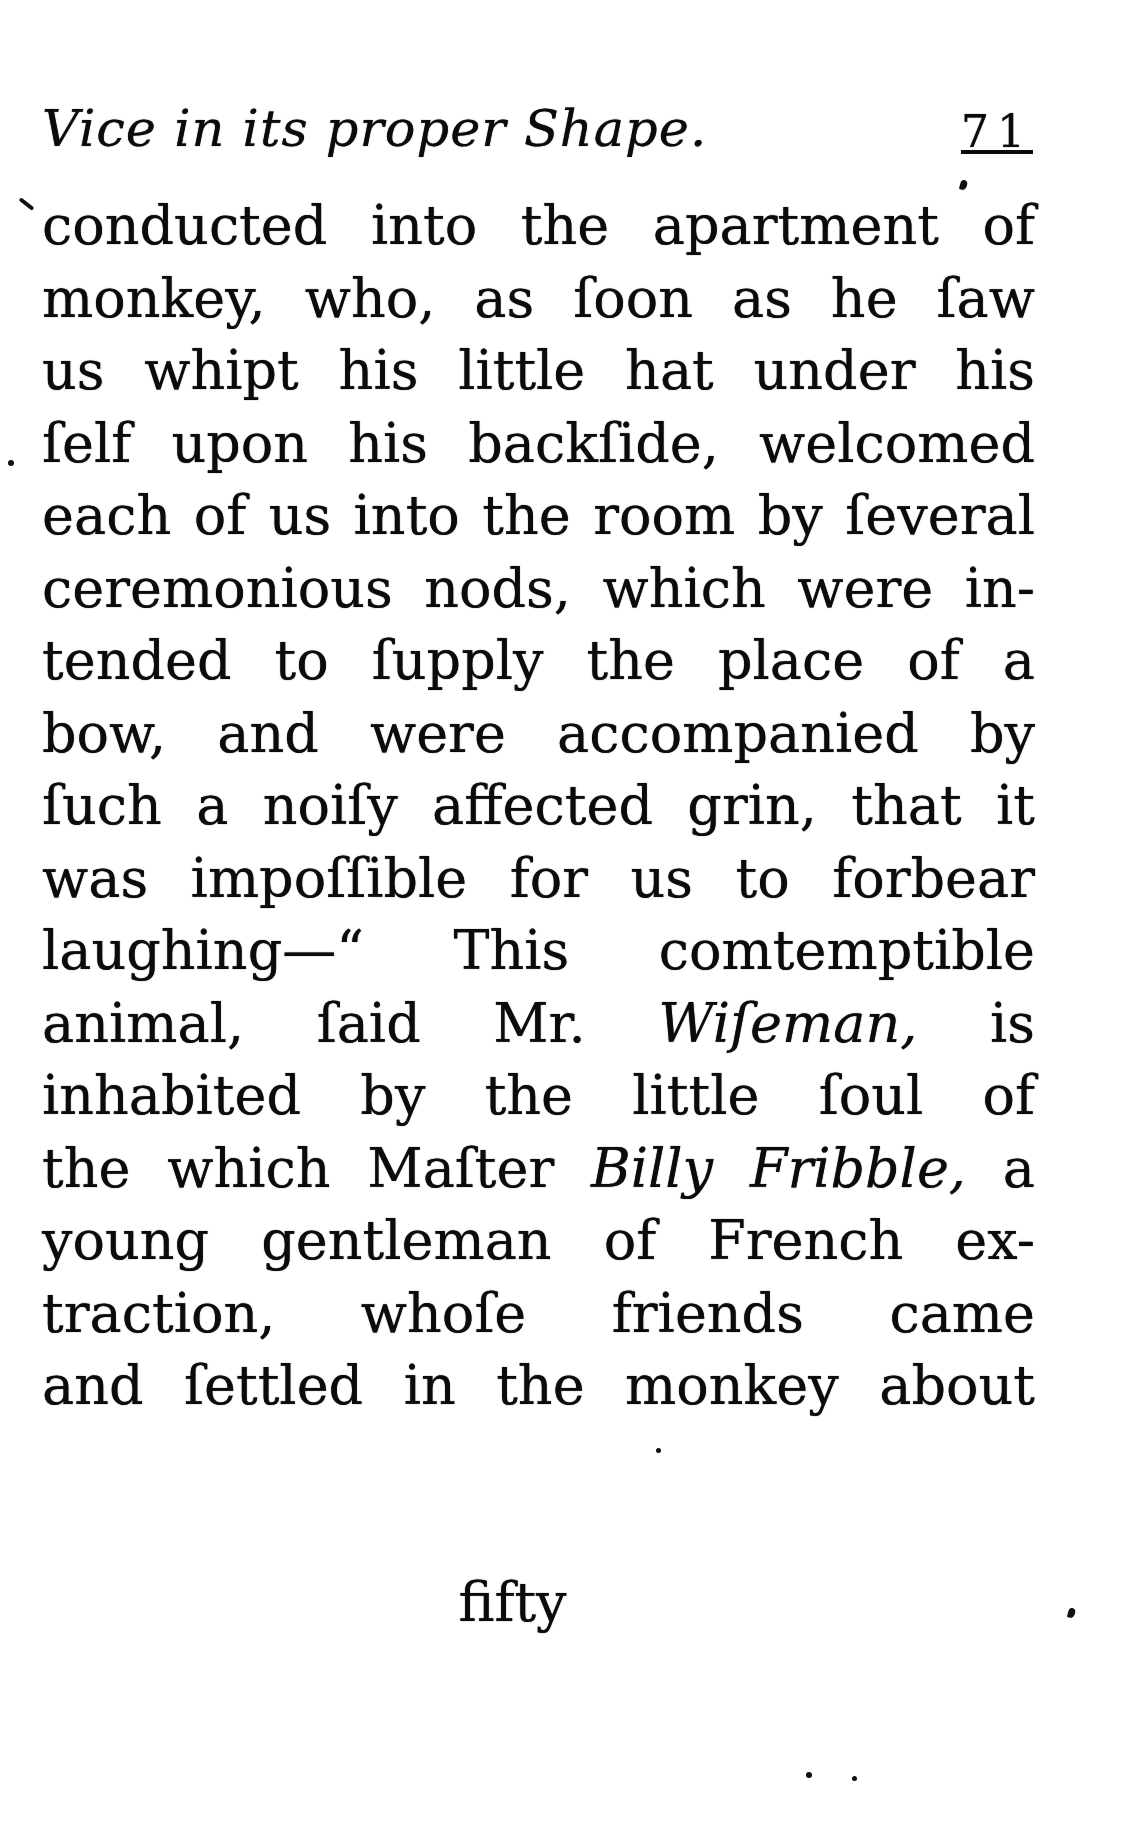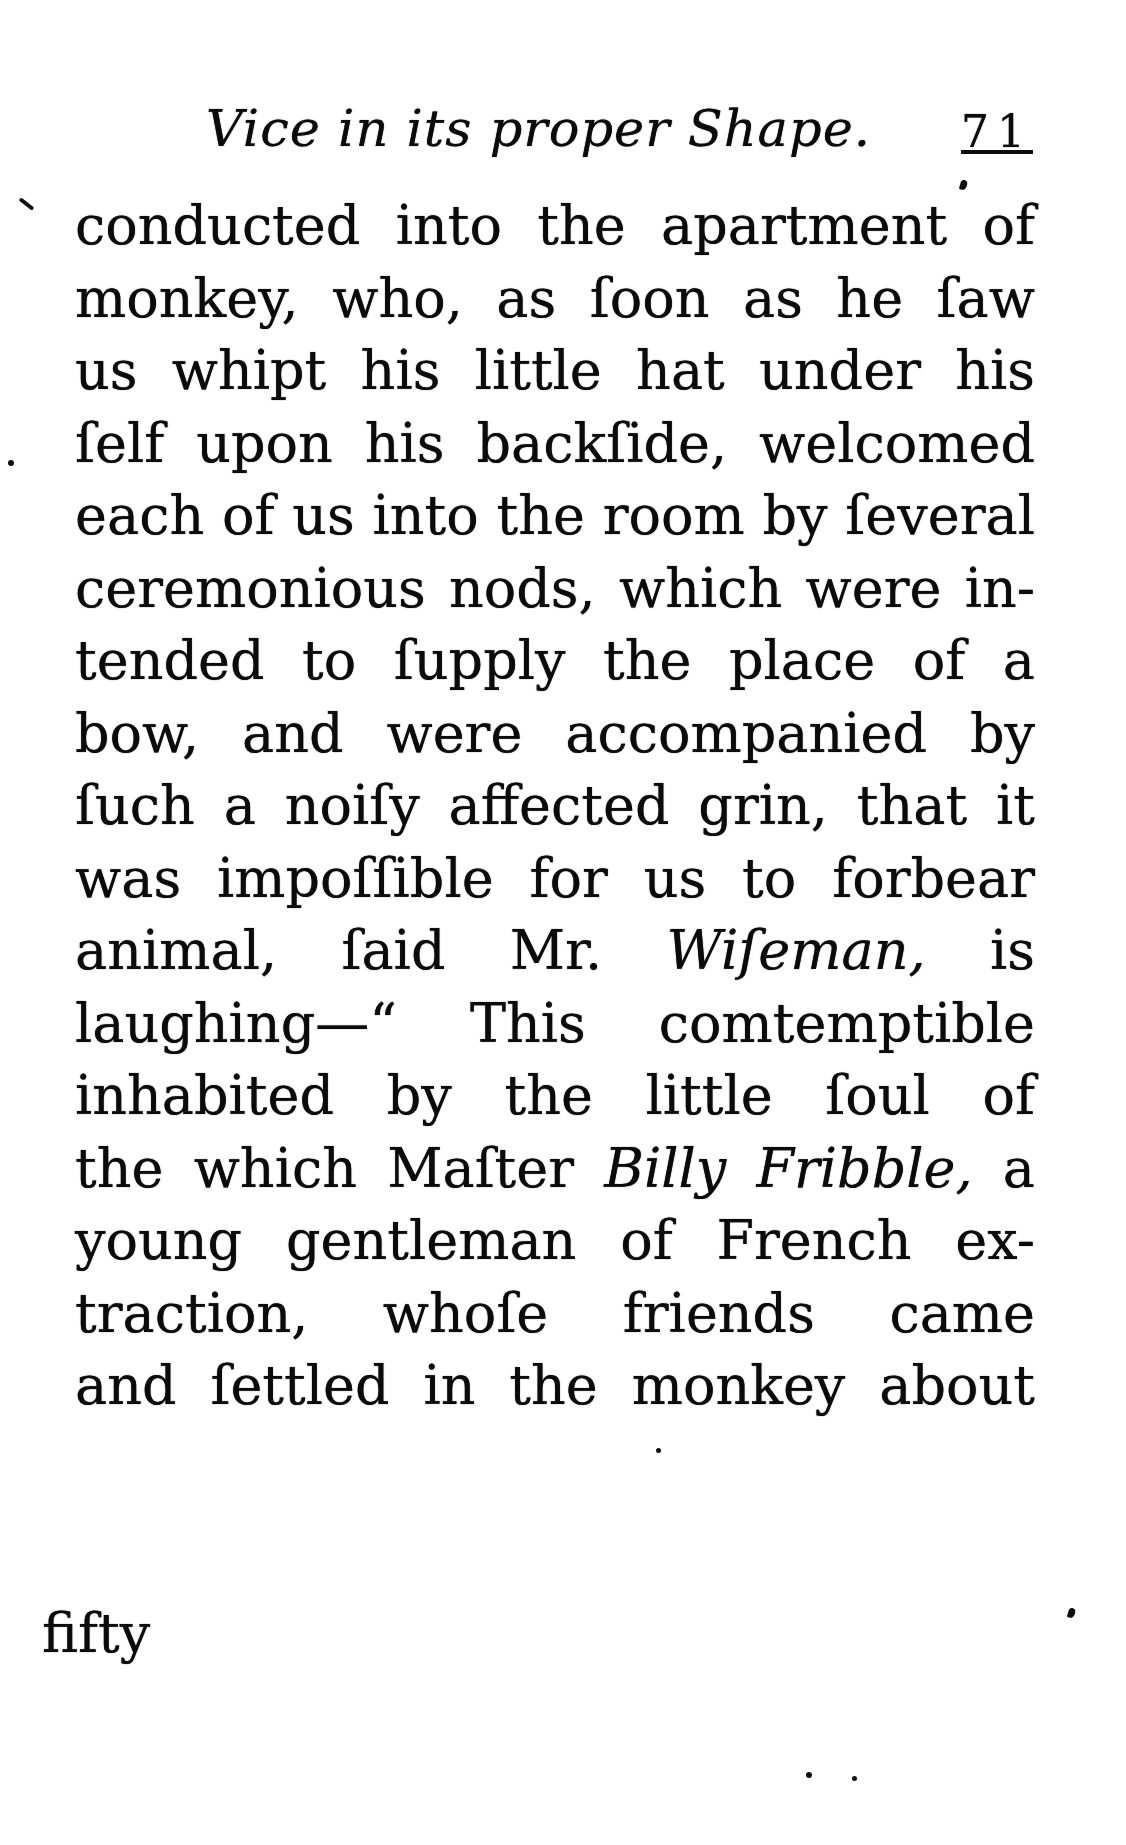--- a/index.html
+++ b/index.html
@@ -20,21 +20,20 @@
   
   .running-head {
     position: absolute;
     top: 92px;
     left: 42px;
     width: 993px;
     height: 78px;
   }
   .head-title {
     display: block;
-    text-align: center;
     font-style: italic;
     font-size: 51px;
     line-height: 74px;
     letter-spacing: 1px;
     white-space: nowrap;
   }
   .page-num {
     position: absolute;
     right: 2px;
     top: 12px;
@@ -52,37 +51,35 @@
     font-size: 54px;
   }
   .body-text .line {
     height: 72.5px;
     line-height: 72.5px;
     text-align: justify;
     text-align-last: justify;
     text-justify: inter-word;
     white-space: nowrap;
     overflow: visible;
-    margin-left: 33px;
   }
   .body-text .line em {
     font-style: italic;
   }
   .catchword-line {
     position: absolute;
     top: 1567px;
     left: 42px;
     width: 993px;
     height: 72.5px;
     line-height: 72.5px;
     font-size: 54px;
-    text-align: left;
+    text-align: center;
     padding-right: 0;
     box-sizing: border-box;
-    margin-top: 31px;
   }
   .catchword-line span { padding-right: 52px; }
   
   .speck {
     position: absolute;
     background: #101010;
   }
   .speck.dot { border-radius: 50%; }
   .speck.stroke {
     width: 17px;
@@ -111,22 +108,22 @@
       <div class="line"><span>conducted into the apartment of</span></div>
       <div class="line"><span>monkey, who, as ſoon as he ſaw</span></div>
       <div class="line"><span>us whipt his little hat under his</span></div>
       <div class="line"><span>ſelf upon his backſide, welcomed</span></div>
       <div class="line"><span>each of us into the room by ſeveral</span></div>
       <div class="line"><span>ceremonious nods, which were in-</span></div>
       <div class="line"><span>tended to ſupply the place of a</span></div>
       <div class="line"><span>bow, and were accompanied by</span></div>
       <div class="line"><span>ſuch a noiſy affected grin, that it</span></div>
       <div class="line"><span>was impoſſible for us to forbear</span></div>
+      <div class="line"><span>laughing—“ This comtemptible</span></div>
       <div class="line"><span>animal, ſaid Mr. </span><em>Wiſeman,</em><span> is</span></div>
-      <div class="line"><span>laughing—“ This comtemptible</span></div>
       <div class="line"><span>inhabited by the little ſoul of</span></div>
       <div class="line"><span>the which Maſter </span><em>Billy Fribble,</em><span> a</span></div>
       <div class="line"><span>young gentleman of French ex-</span></div>
       <div class="line"><span>traction, whoſe friends came</span></div>
       <div class="line"><span>and ſettled in the monkey about</span></div>
     </div>
 
   <div class="catchword-line">
     <span>fifty</span>
   </div>

